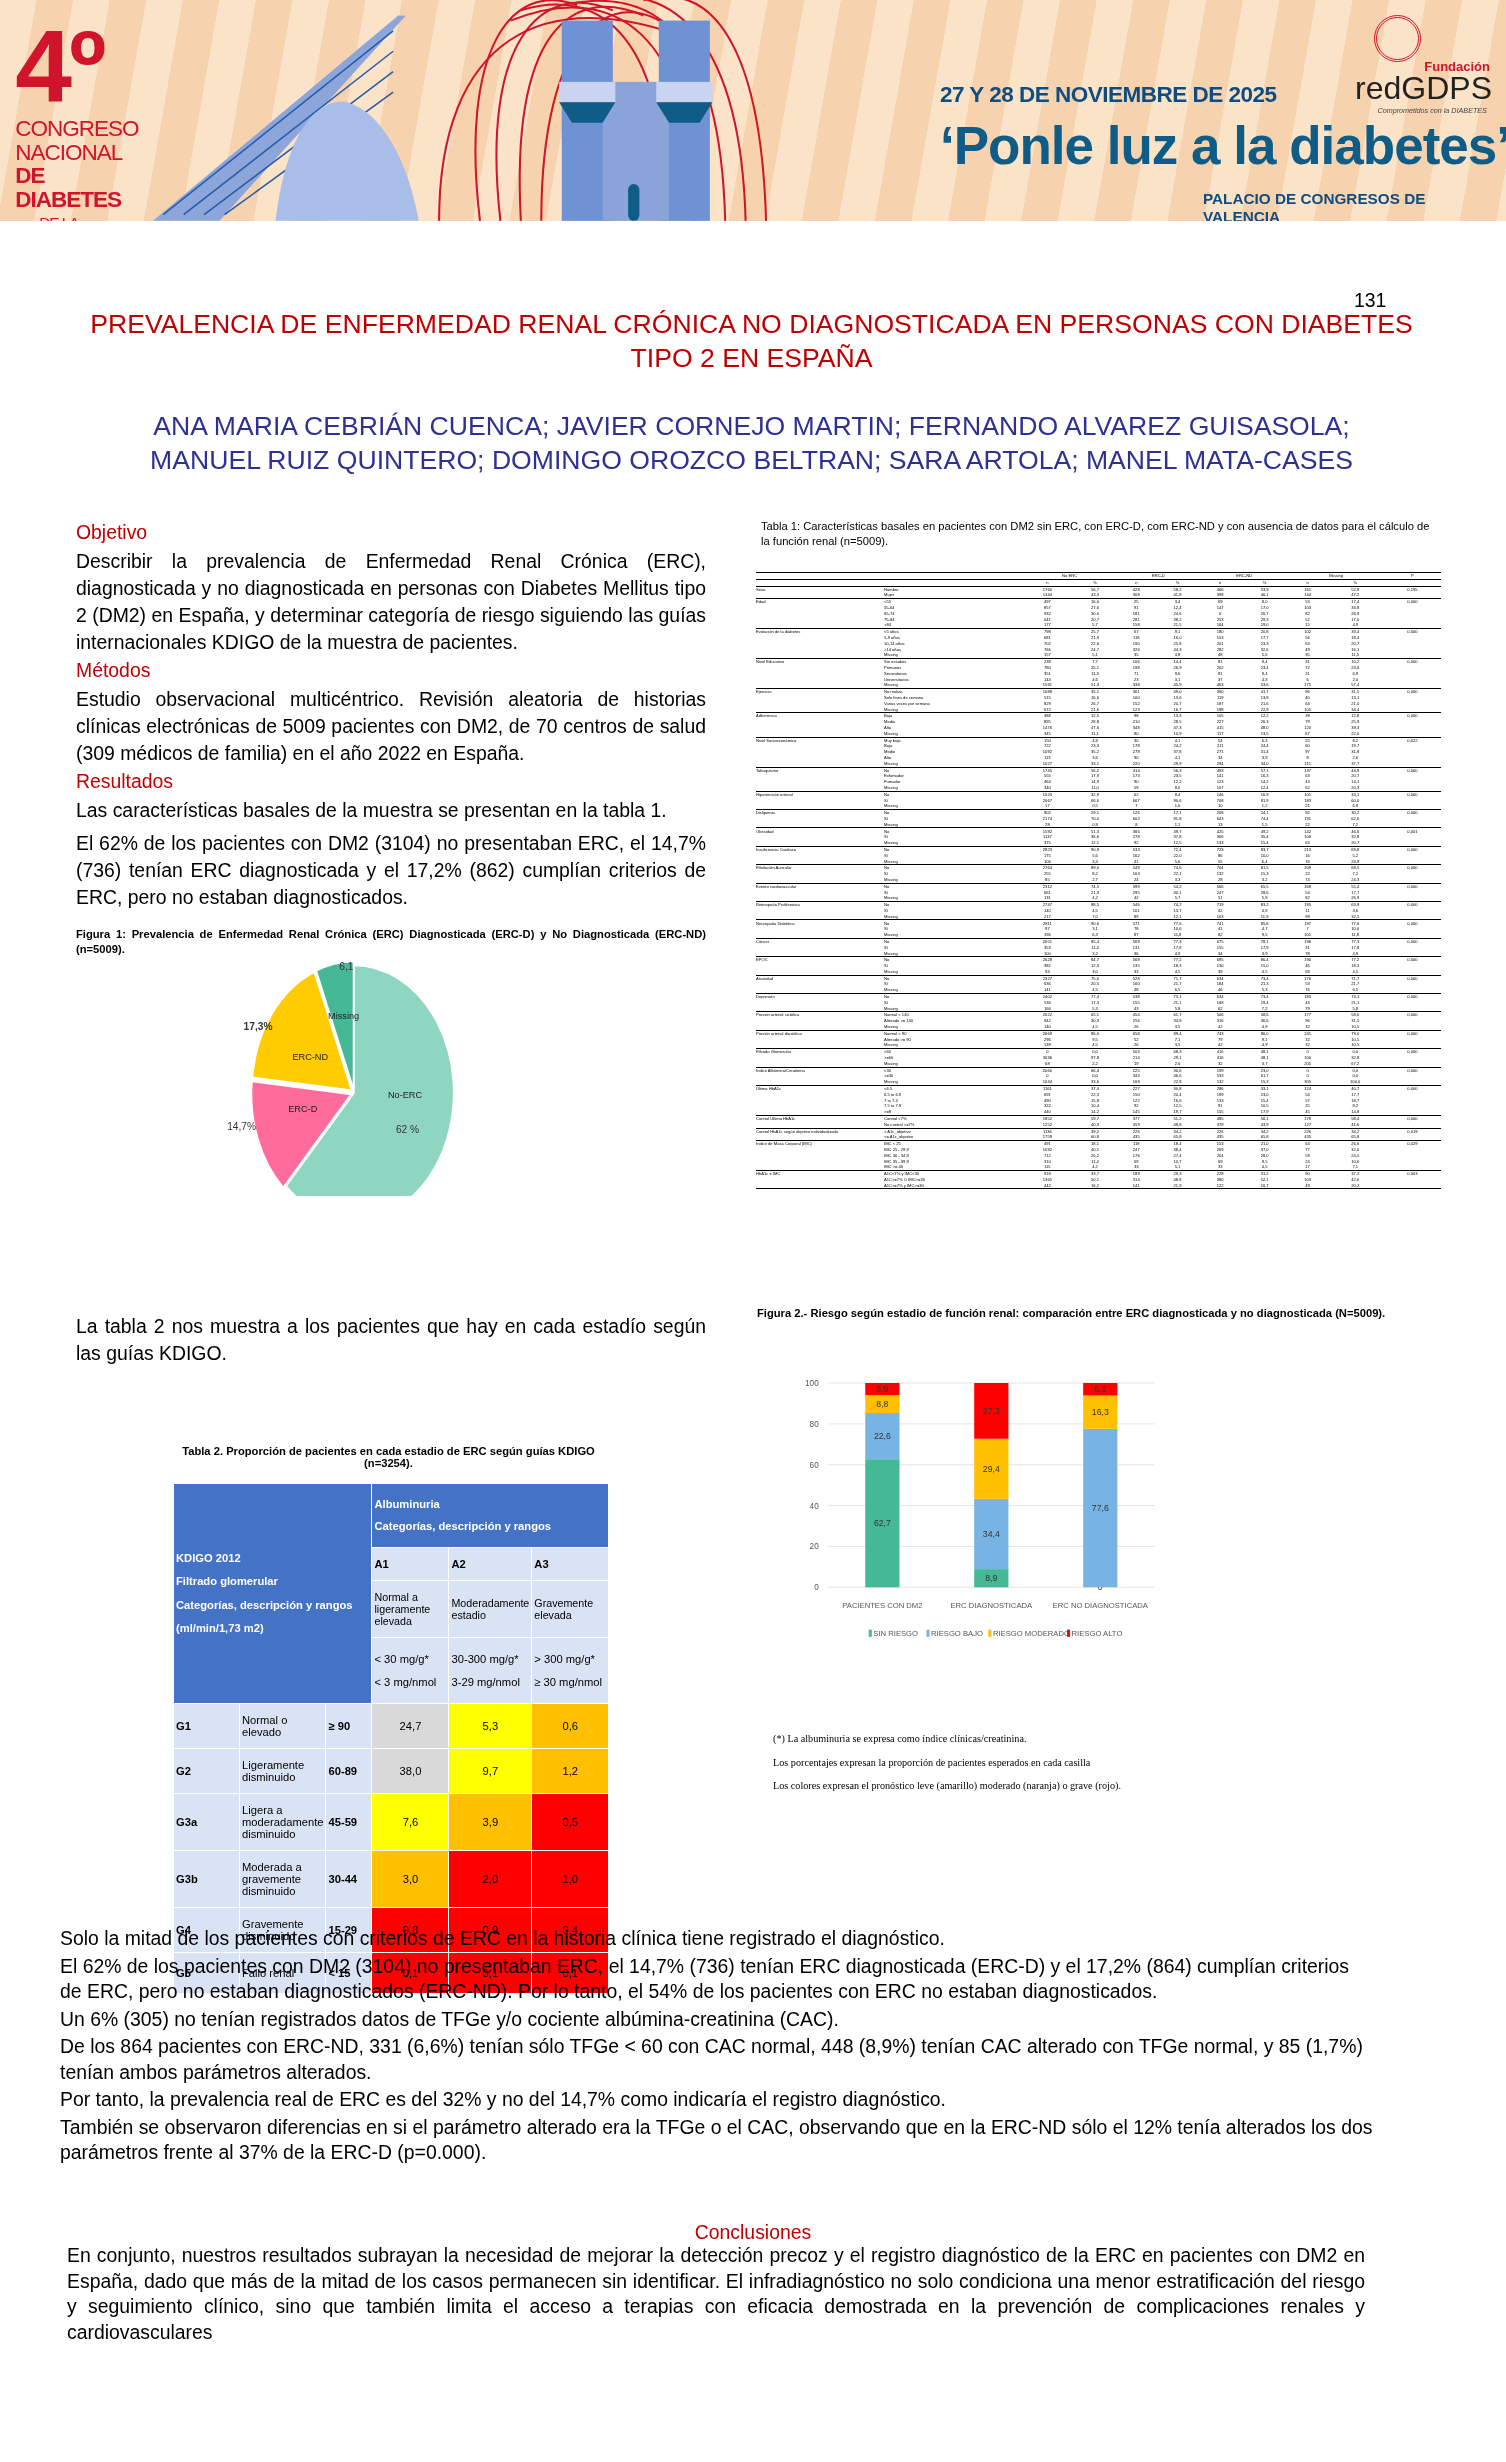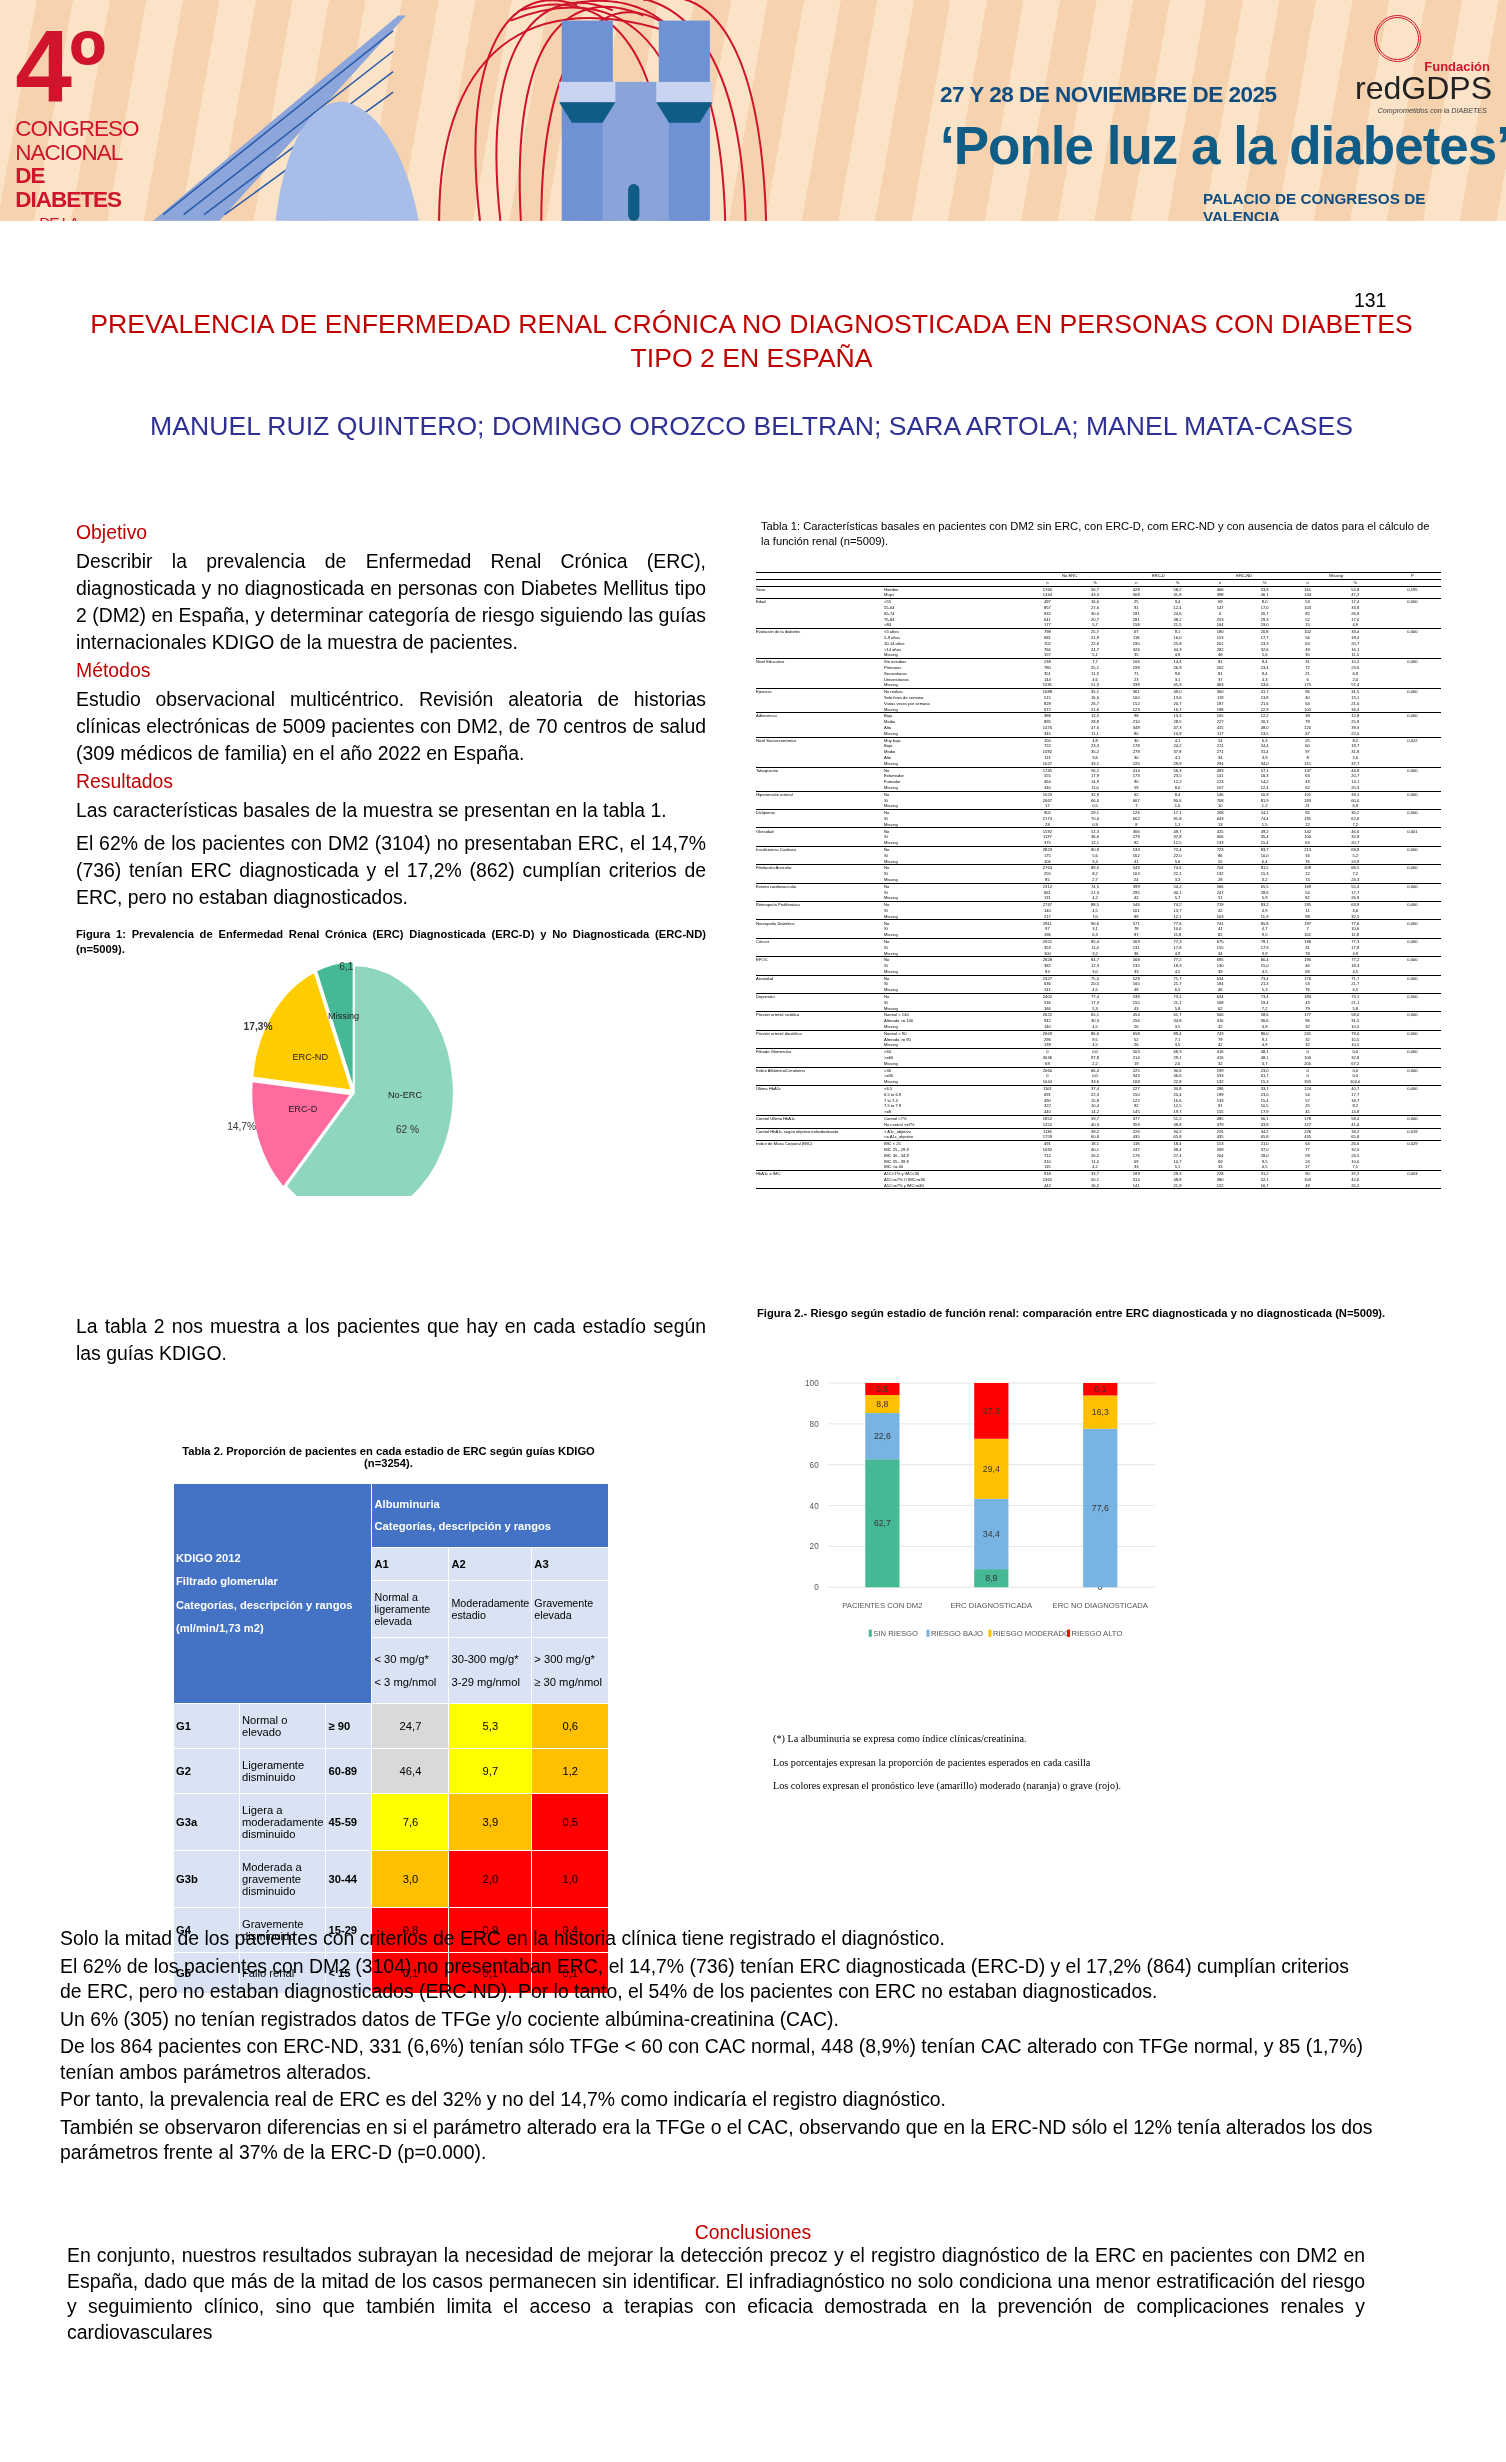--- a/index.html
+++ b/index.html
@@ -101,20 +101,21 @@
     <div class="ring"></div>
     <div class="fund">Fundación</div>
     <div class="red">redGDPS</div>
     <div class="tag">Comprometidos con la DIABETES</div>
   </div>
 </div>
 
 <div class="abs pagenum">131</div>
 <div class="abs title">PREVALENCIA DE ENFERMEDAD RENAL CRÓNICA NO DIAGNOSTICADA EN PERSONAS CON DIABETES TIPO 2 EN ESPAÑA</div>
 <div class="abs authors">
+  <div>ANA MARIA CEBRIÁN CUENCA; JAVIER CORNEJO MARTIN; FERNANDO ALVAREZ GUISASOLA;</div>
   <div>MANUEL RUIZ QUINTERO; DOMINGO OROZCO BELTRAN; SARA ARTOLA; MANEL MATA-CASES</div>
 </div>
 
 <div class="abs" style="left:76px;top:521px;width:630px;">
   <div class="sec-h">Objetivo</div>
   <div class="body-txt" style="margin-top:4.1px">Describir la prevalencia de Enfermedad Renal Crónica (ERC), diagnosticada y no diagnosticada en personas con Diabetes Mellitus tipo 2 (DM2) en España, y determinar categoría de riesgo siguiendo las guías internacionales KDIGO de la muestra de pacientes.</div>
   <div class="sec-h" style="margin-top:3.1px">Métodos</div>
   <div class="body-txt" style="margin-top:4.1px">Estudio observacional multicéntrico. Revisión aleatoria de historias clínicas electrónicas de 5009 pacientes con DM2, de 70 centros de salud (309 médicos de familia) en el año 2022 en España.</div>
   <div class="sec-h" style="margin-top:3.1px">Resultados</div>
   <div class="body-txt" style="margin-top:4.1px">Las características basales de la muestra se presentan en la tabla 1.</div>
@@ -184,21 +185,21 @@
         <td style="width:72px;">Normal o elevado</td>
         <td style="font-weight:bold;width:41px;">≥ 90</td>
         <td class="num" style="background:#d9d9d9;height:20.4px;">24,7</td>
         <td class="num" style="background:#ffff00;height:20.4px;">5,3</td>
         <td class="num" style="background:#ffc000;height:20.4px;">0,6</td>
       </tr>
       <tr>
         <td style="font-weight:bold;width:61px;">G2</td>
         <td style="width:72px;">Ligeramente disminuido</td>
         <td style="font-weight:bold;width:41px;">60-89</td>
-        <td class="num" style="background:#d9d9d9;height:20.4px;">46,4</td>
+        <td class="num" style="background:#d9d9d9;height:20.4px;">38,0</td>
         <td class="num" style="background:#ffff00;height:20.4px;">9,7</td>
         <td class="num" style="background:#ffc000;height:20.4px;">1,2</td>
       </tr>
       <tr>
         <td style="font-weight:bold;width:61px;">G3a</td>
         <td style="width:72px;">Ligera a moderadamente disminuido</td>
         <td style="font-weight:bold;width:41px;">45-59</td>
         <td class="num" style="background:#ffff00;height:20.4px;">7,6</td>
         <td class="num" style="background:#ffc000;height:20.4px;">3,9</td>
         <td class="num" style="background:#ff0000;height:20.4px;">0,5</td>

